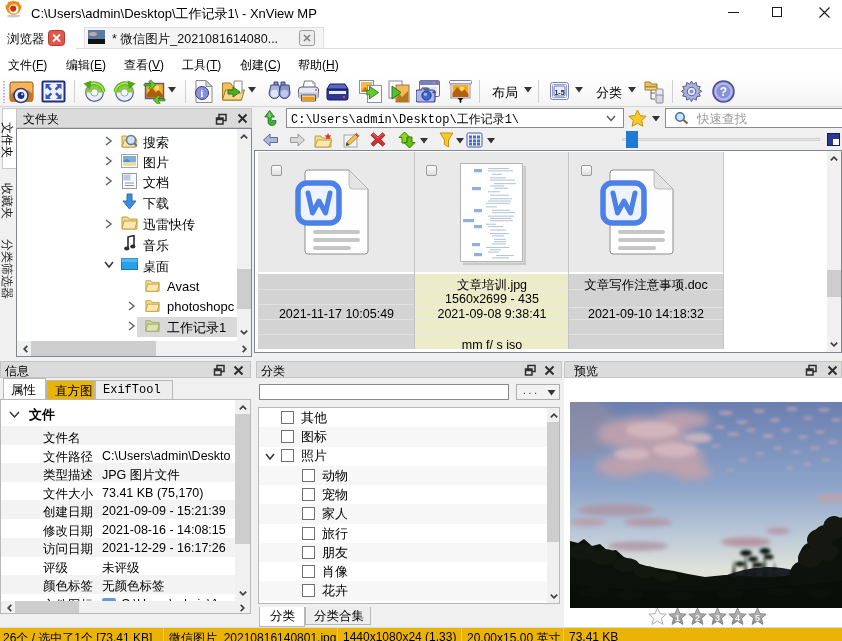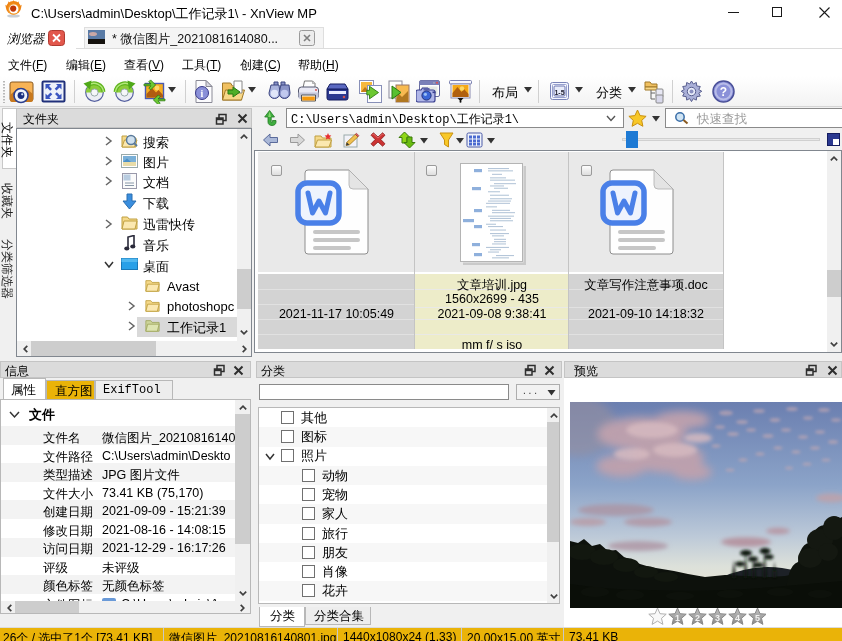--- a/index.html
+++ b/index.html
@@ -32,21 +32,21 @@
   <div class="abs" style="left:728px;top:12px;width:11px;height:1px;background:#1a1a1a;"></div>
   <div class="abs" style="left:772px;top:7px;width:10px;height:10px;border:1px solid #1a1a1a;"></div>
   <svg class="abs" style="left:819px;top:7px;" width="11" height="11" viewBox="0 0 11 11">
         <path d="M0.5 0.5 L10.5 10.5 M10.5 0.5 L0.5 10.5" stroke="#1a1a1a" stroke-width="1.1"></path>
       </svg>
 </div>
 
 <div class="abs" style="left:0;top:26px;width:842px;height:26px;background:#ffffff;">
   <div class="abs" style="left:76px;top:22px;width:766px;height:1px;background:#dcdcdc;"></div>
   <div class="abs" style="left:0;top:0;width:76px;height:23px;background:#ffffff;"></div>
-  <div class="abs" style="left:7px;top:5px;font-size:12.5px;font-style:italic;">浏览器</div>
+  <div class="abs" style="left:7px;top:5px;font-size:12.5px;">浏览器</div>
   <svg class="abs" style="left:48px;top:4px;" width="17" height="16" viewBox="0 0 17 16">
     <rect x="0.5" y="0.5" width="16" height="15" rx="3" fill="#e2574c" stroke="#b03a30"></rect>
     <path d="M5 4.5 L12 11.5 M12 4.5 L5 11.5" stroke="#fff" stroke-width="1.8"></path>
   </svg>
   <div class="abs" style="left:84px;top:1px;width:240px;height:21px;background:#f4f4f4;border:1px solid #dedede;border-bottom:none;"></div>
   <svg class="abs" style="left:88px;top:4px;" width="17" height="14" viewBox="0 0 17 14">
     <rect width="17" height="14" fill="#5a7ba6"></rect>
     <rect y="9" width="17" height="5" fill="#15120e"></rect>
     <ellipse cx="5" cy="4" rx="4" ry="2" fill="#c9a7a5"></ellipse>
   </svg>
@@ -590,21 +590,20 @@
     <div class="abs mono" style="left:7px;top:2px;font-size:12px;">ExifTool</div>
   </div>
 
   <div class="abs" style="left:0;top:38px;width:251px;height:215px;background:#fff;border:1px solid #b8b8b8;overflow:hidden;font-size:12.5px;">
     <svg class="abs" style="left:8px;top:10px;" width="11" height="9" viewBox="0 0 11 9">
           <path d="M1 2 l4.5 5 4.5-5" fill="none" stroke="#333" stroke-width="1.5"></path>
         </svg>
     <div class="abs" style="left:28px;top:6px;font-weight:bold;font-size:13px;">文件</div>
     <div class="abs" style="left:0;top:26px;width:234px;height:19px;background:#f3f3f3;"></div>
     <div class="abs" style="left:42px;top:30px;">文件名</div>
-        <div class="abs" style="left:101px;top:30px;width:133px;white-space:nowrap;overflow:hidden;">微信图片_20210816140</div>
     <div class="abs" style="left:42px;top:49px;">文件路径</div>
         <div class="abs" style="left:101px;top:49px;width:133px;white-space:nowrap;overflow:hidden;">C:\Users\admin\Deskto</div>
     <div class="abs" style="left:0;top:63px;width:234px;height:19px;background:#f3f3f3;"></div>
     <div class="abs" style="left:42px;top:67px;">类型描述</div>
         <div class="abs" style="left:101px;top:67px;">JPG 图片文件</div>
     <div class="abs" style="left:42px;top:86px;">文件大小</div>
         <div class="abs" style="left:101px;top:86px;">73.41 KB (75,170)</div>
     <div class="abs" style="left:0;top:100px;width:234px;height:19px;background:#f3f3f3;"></div>
     <div class="abs" style="left:42px;top:104px;">创建日期</div>
         <div class="abs" style="left:101px;top:104px;">2021-09-09 - 15:21:39</div>

